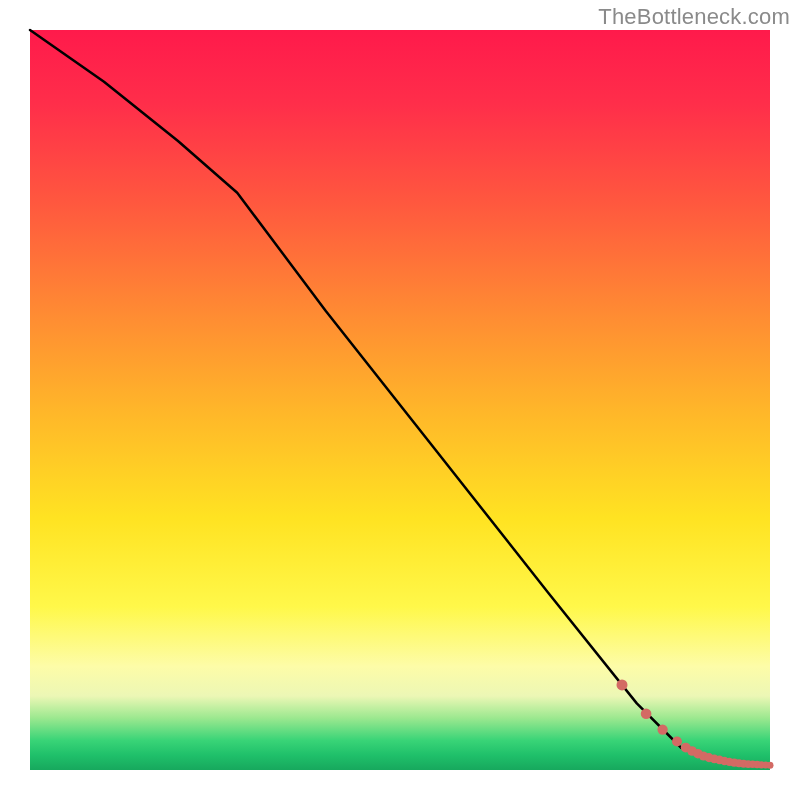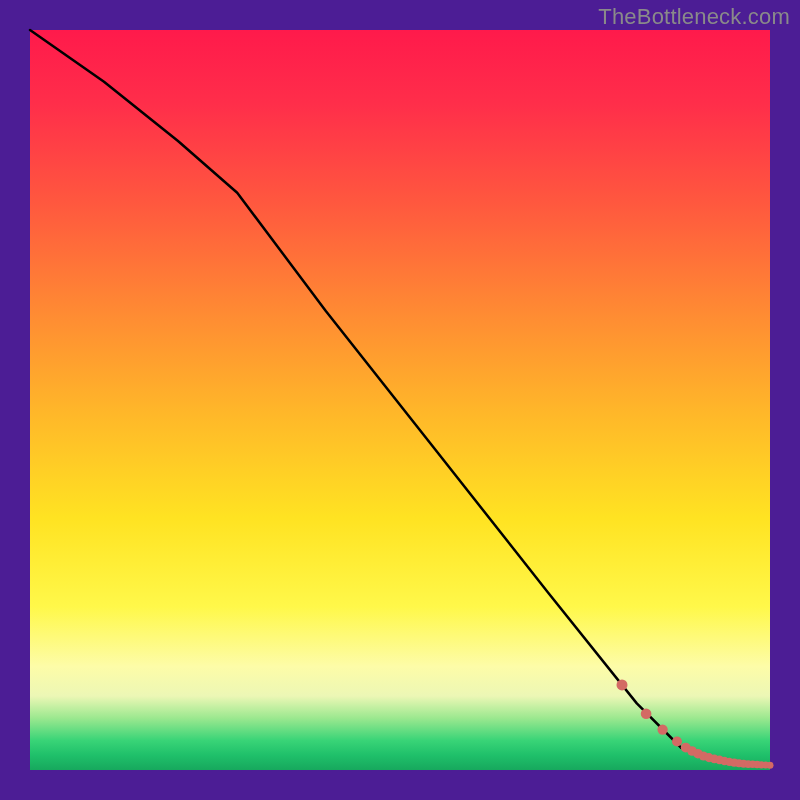--- a/index.html
+++ b/index.html
@@ -9,21 +9,21 @@
     height: 800px;
     background: #000;
     overflow: hidden;
   }
   .frame {
     position: absolute;
     left: 0;
     top: 0;
     width: 800px;
     height: 800px;
-    background: #4c1d95;
+    background: #ffffff;
   }
   .plot-area {
     position: absolute;
     left: 30px;
     top: 30px;
     width: 740px;
     height: 740px;
     
     background: linear-gradient(
       to bottom,

